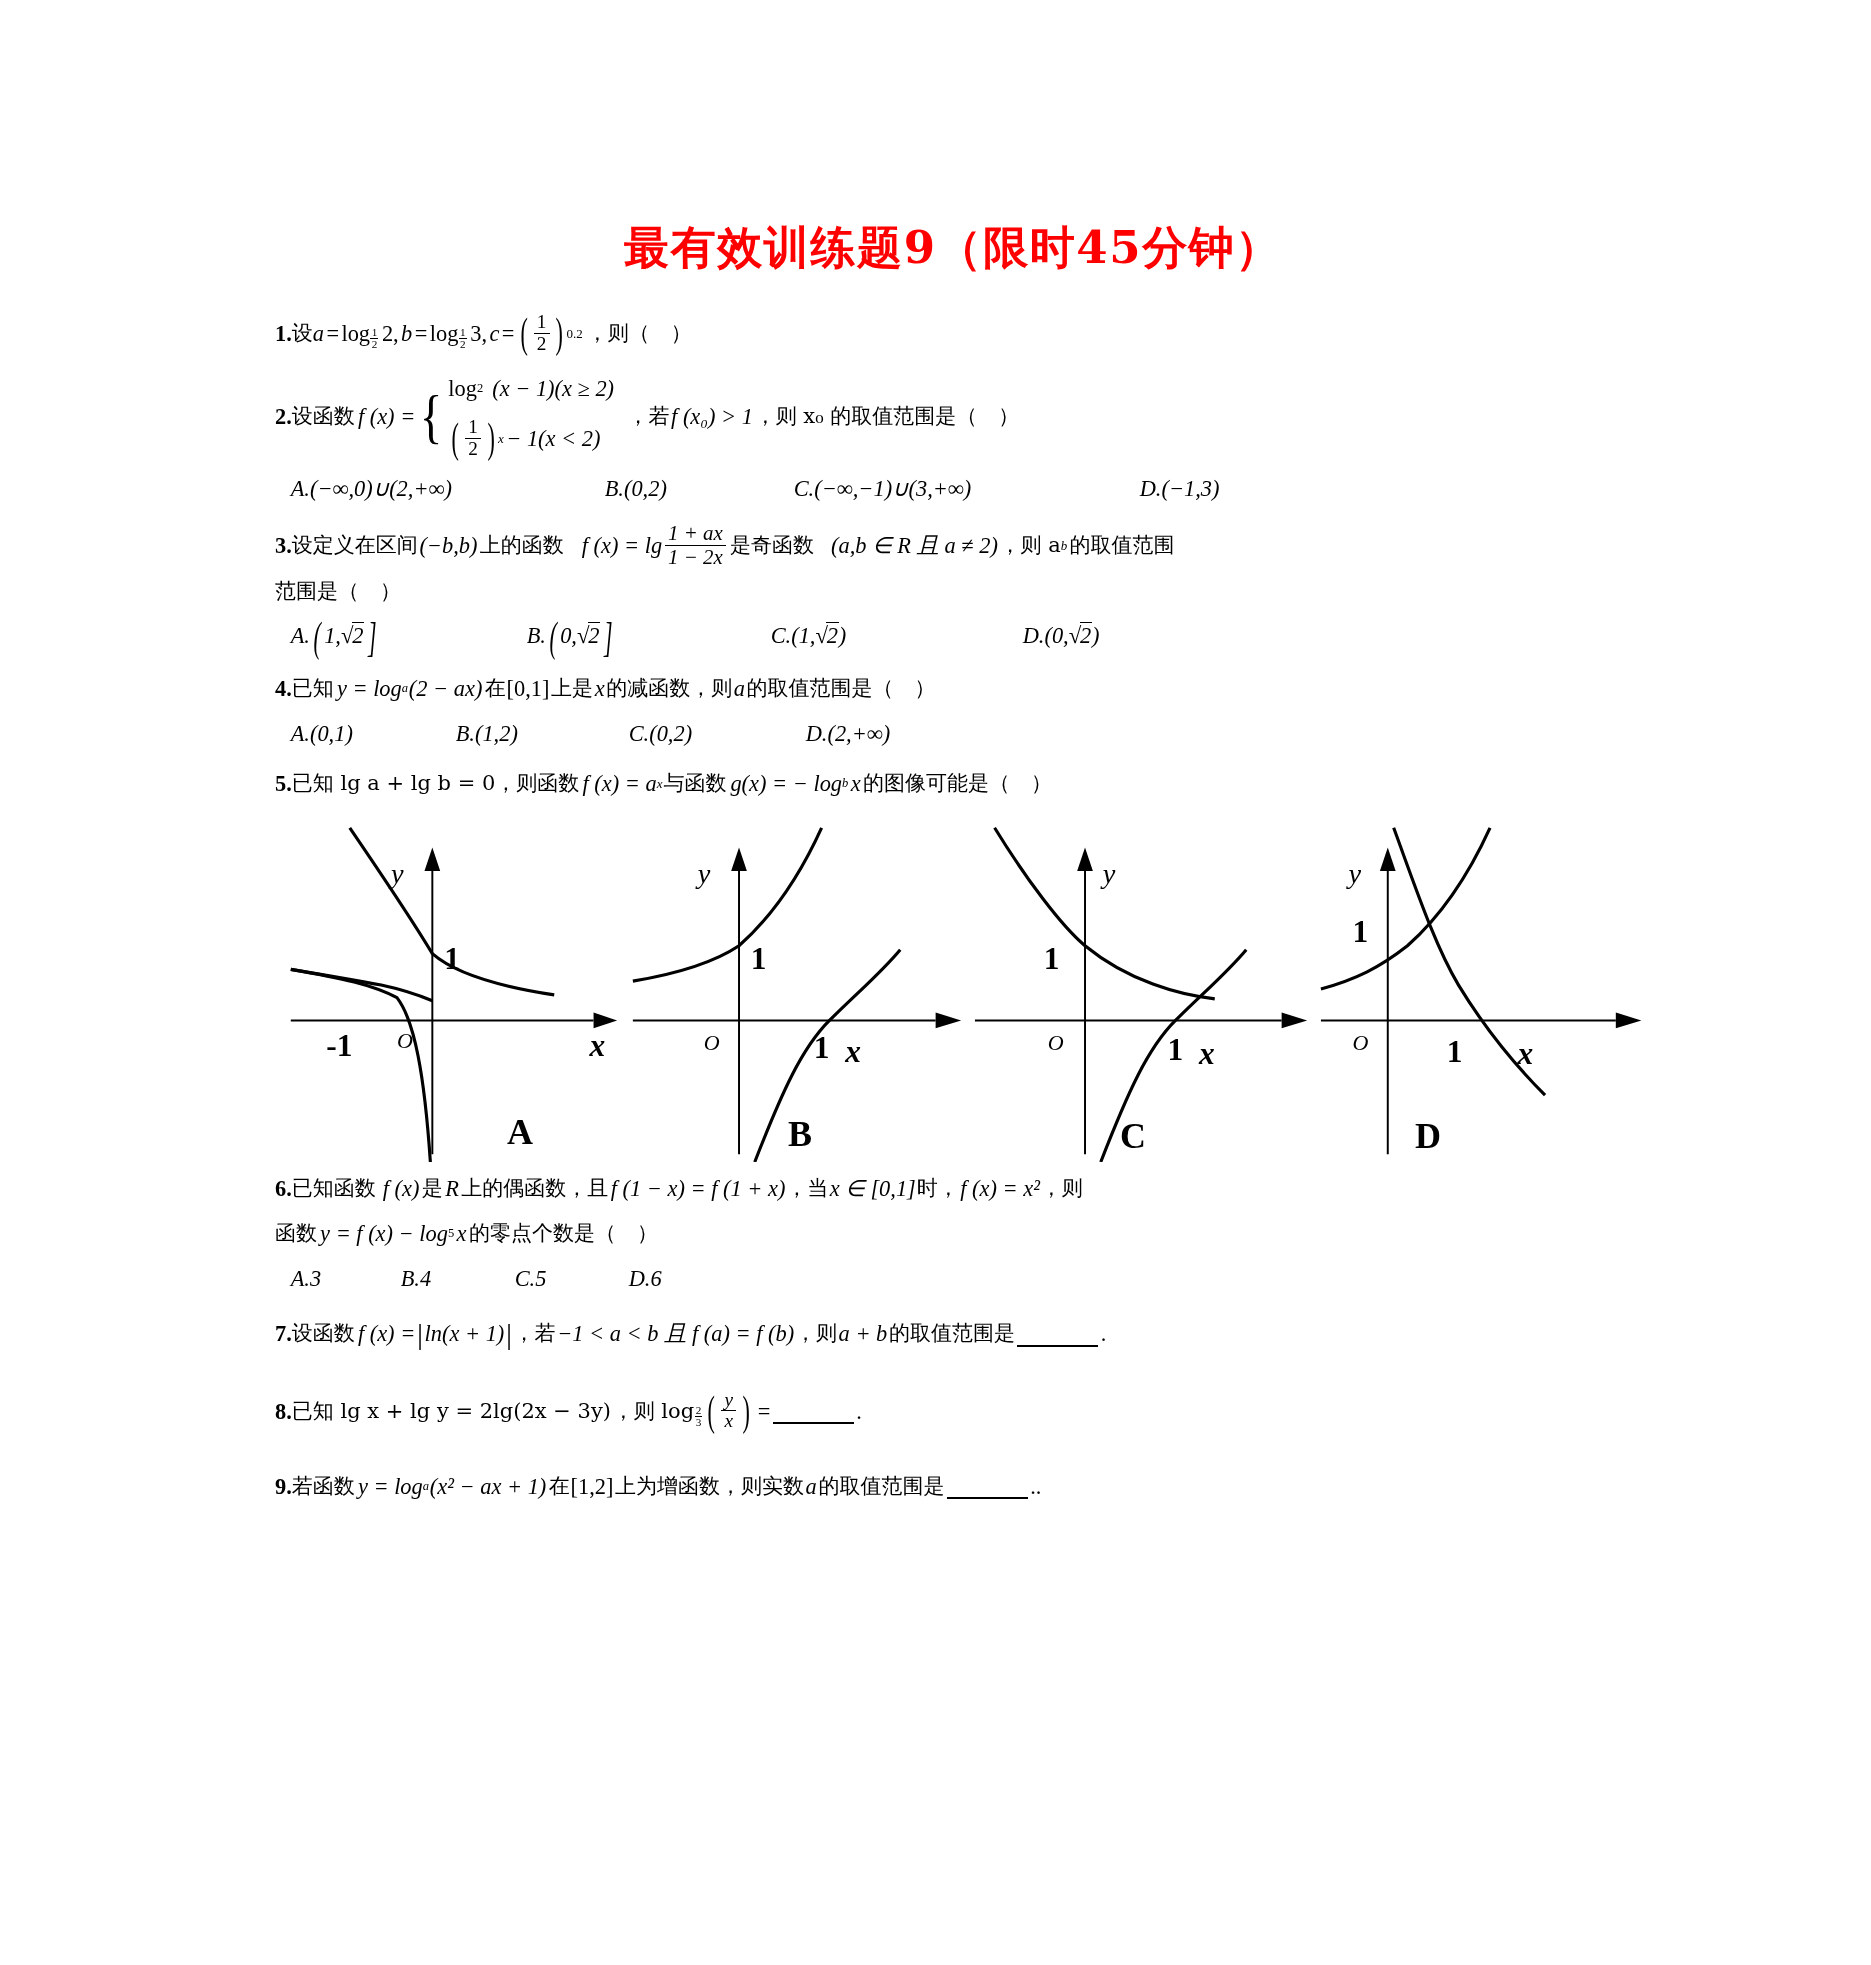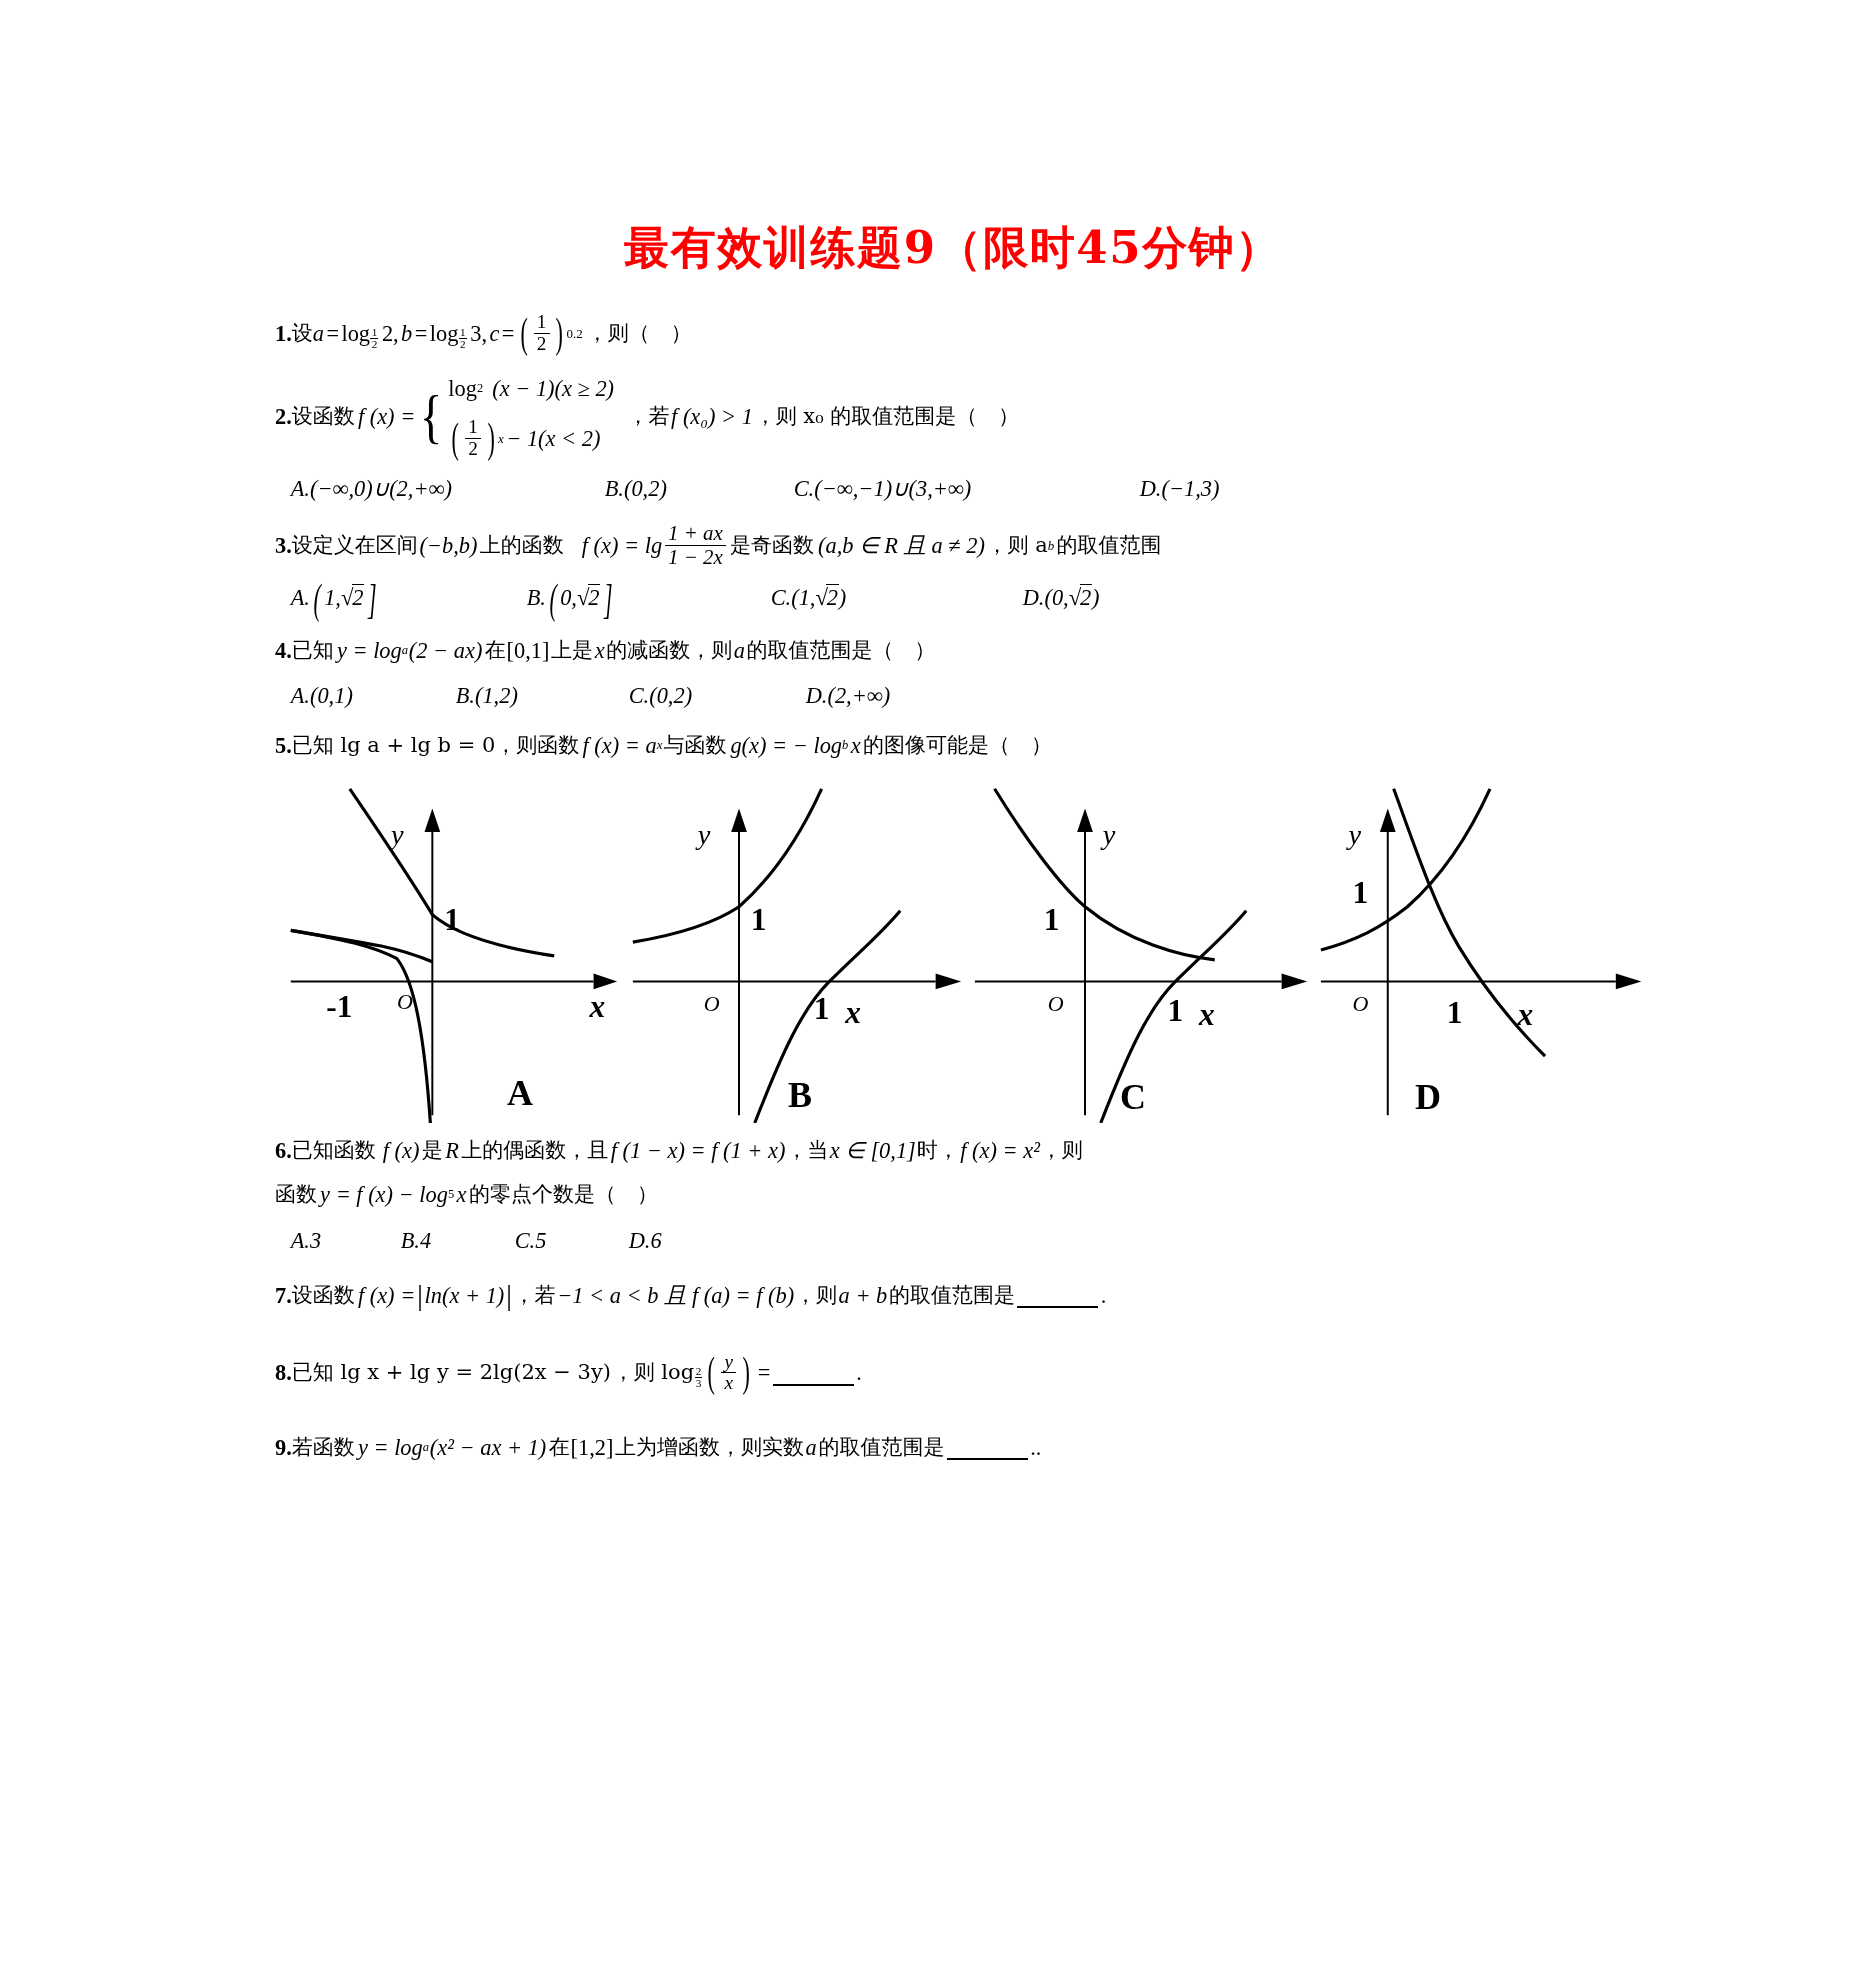--- a/index.html
+++ b/index.html
@@ -236,24 +236,27 @@
         <span class="qnum">3.</span>
         <span class="cn">设定义在区间</span>
         <span class="mi" style="margin-left:1.6px">(−b,b)</span>
         <span class="cn" style="margin-left:2.4px">上的函数</span>
         <span class="mi" style="margin-left:18px">f (x) = lg</span>
         <span class="frac" style="font-size:0.93em">
           <span class="num mi">1 + ax</span>
           <span class="den mi">1 − 2x</span>
         </span>
         <span class="cn" style="margin-left:1.6px">是奇函数</span>
-        <span class="mi" style="margin-left:4px">(a,b ∈ R 且 a ≠ 2)</span>
+        <span class="mi" style="margin-left:17px">(a,b ∈ R 且 a ≠ 2)</span>
         <span class="cn" style="margin-left:1.6px">，则 a</span>
           <sup class="expi">b</sup>
         <span class="cn" style="margin-left:2.4px">的取值范围</span>
+      </div>
+      <div class="qline" style="margin-top:8.6px">
+        <span class="cn">范围是（　）</span>
       </div>
       <div class="opt-row">
         <span class="opt" style="width:236px">
           <span>A.</span><span class="paren-big">(</span><span>1,</span><span class="sqrt"><span class="rad">√</span><span class="rnd">2</span></span><span class="paren-big">]</span>
         </span>
         <span class="opt" style="width:244px">
           <span>B.</span><span class="paren-big">(</span><span>0,</span><span class="sqrt"><span class="rad">√</span><span class="rnd">2</span></span><span class="paren-big">]</span>
         </span>
         <span class="opt" style="width:252px">
           <span>C.(1,</span><span class="sqrt"><span class="rad">√</span><span class="rnd">2</span></span><span>)</span>

